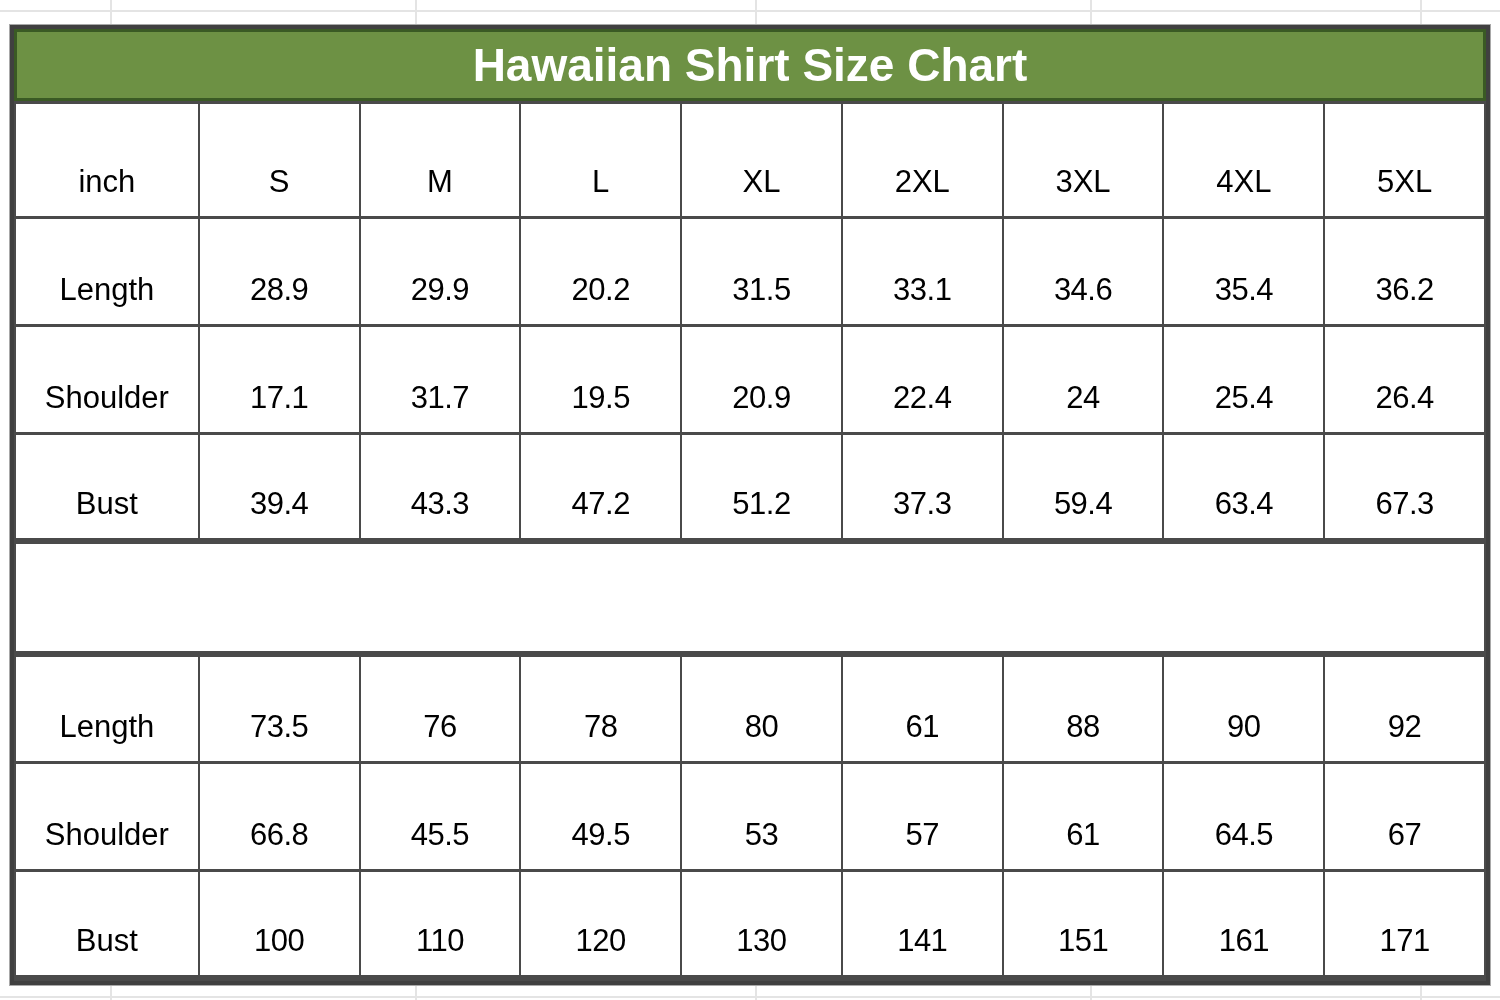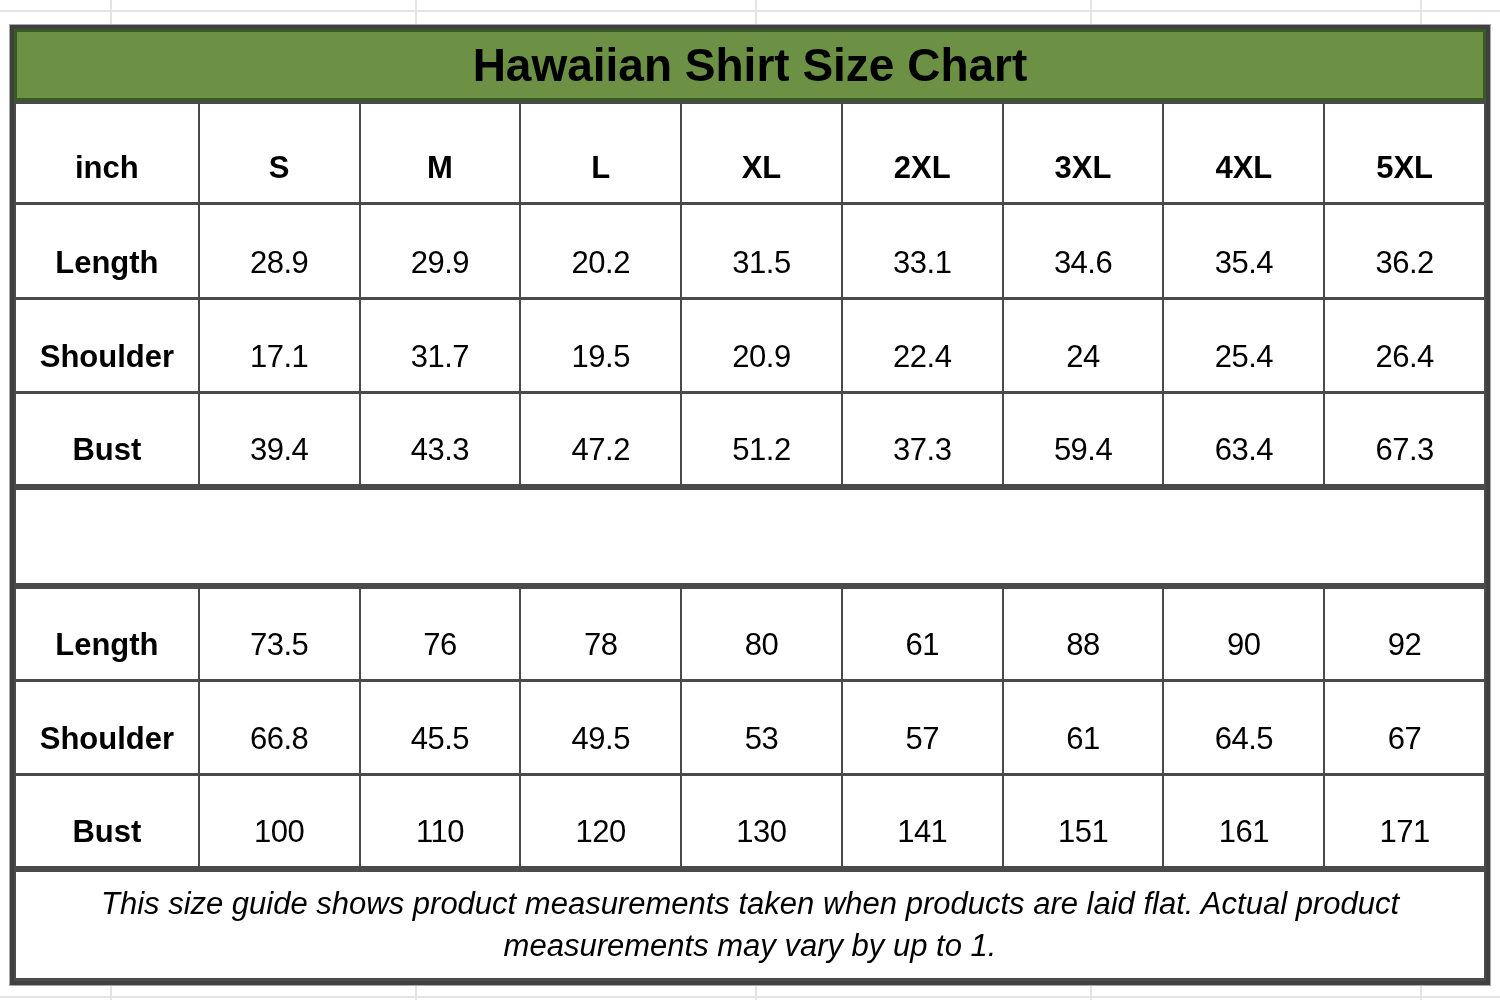--- a/index.html
+++ b/index.html
@@ -18,33 +18,33 @@
     background:#ffffff;border:4px solid #404040;
     box-shadow:0 0 0 1px #a8a8a8, inset 0 0 0 1px #c9c9c9;
     display:flex;flex-direction:column;
   }
   .title-bar{
     height:72px;flex:0 0 72px;background:#6d9144;
     border:3px solid #3a5a24;box-sizing:border-box;
     display:flex;align-items:center;justify-content:center;
   }
   .title-bar h1{
-    margin:0;font-size:46px;font-weight:bold;color:#000000;letter-spacing:0px;
+    margin:0;font-size:46px;font-weight:bold;color:#ffffff;letter-spacing:0px;
   }
   table.size-table{
     flex:1 1 auto;width:100%;border-collapse:collapse;table-layout:fixed;
   }
   .size-table col.label-col{width:12.5%;}
   .size-table col.val-col{width:10.9375%;}
   .size-table th,.size-table td{
     border:2px solid #4a4a4a;border-top-width:3px;border-bottom-width:3px;
     text-align:center;vertical-align:bottom;padding:0 4px 16px 4px;
     font-size:31px;background:#ffffff;overflow:hidden;white-space:nowrap;
   }
-  .size-table th{font-weight:bold;}
+  .size-table th{font-weight:normal;}
   .size-table td{font-weight:normal;letter-spacing:-0.5px;}
   tr.header-row{height:92px;}
   tr.header-row.cm{height:88px;}
   tr.data-row{height:86px;}
   tr.data-row.section-last th, tr.data-row.section-last td{border-bottom-width:6px;margin-top:32px;}
   tr.spacer-row{height:90px;}
   tr.spacer-row td{border-top-width:6px;border-bottom-width:6px;padding:0;}
   tr.footer-row{height:94px;}
   tr.footer-row td{
     vertical-align:middle;padding:6px 40px;white-space:normal;
@@ -157,23 +157,17 @@
             <th>Bust</th>
             <td>100</td>
             <td>110</td>
             <td>120</td>
             <td>130</td>
             <td>141</td>
             <td>151</td>
             <td>161</td>
             <td>171</td>
           </tr>
-          <tr class="footer-row">
-            <td colspan="9">
-              <div class="footnote-line">This size guide shows product measurements taken when products are laid flat. Actual product</div>
-              <div class="footnote-line">measurements may vary by up to 1.</div>
-            </td>
-          </tr>
         </tbody>
     </table>
   </div>
 
 </div>
 
 </body></html>

